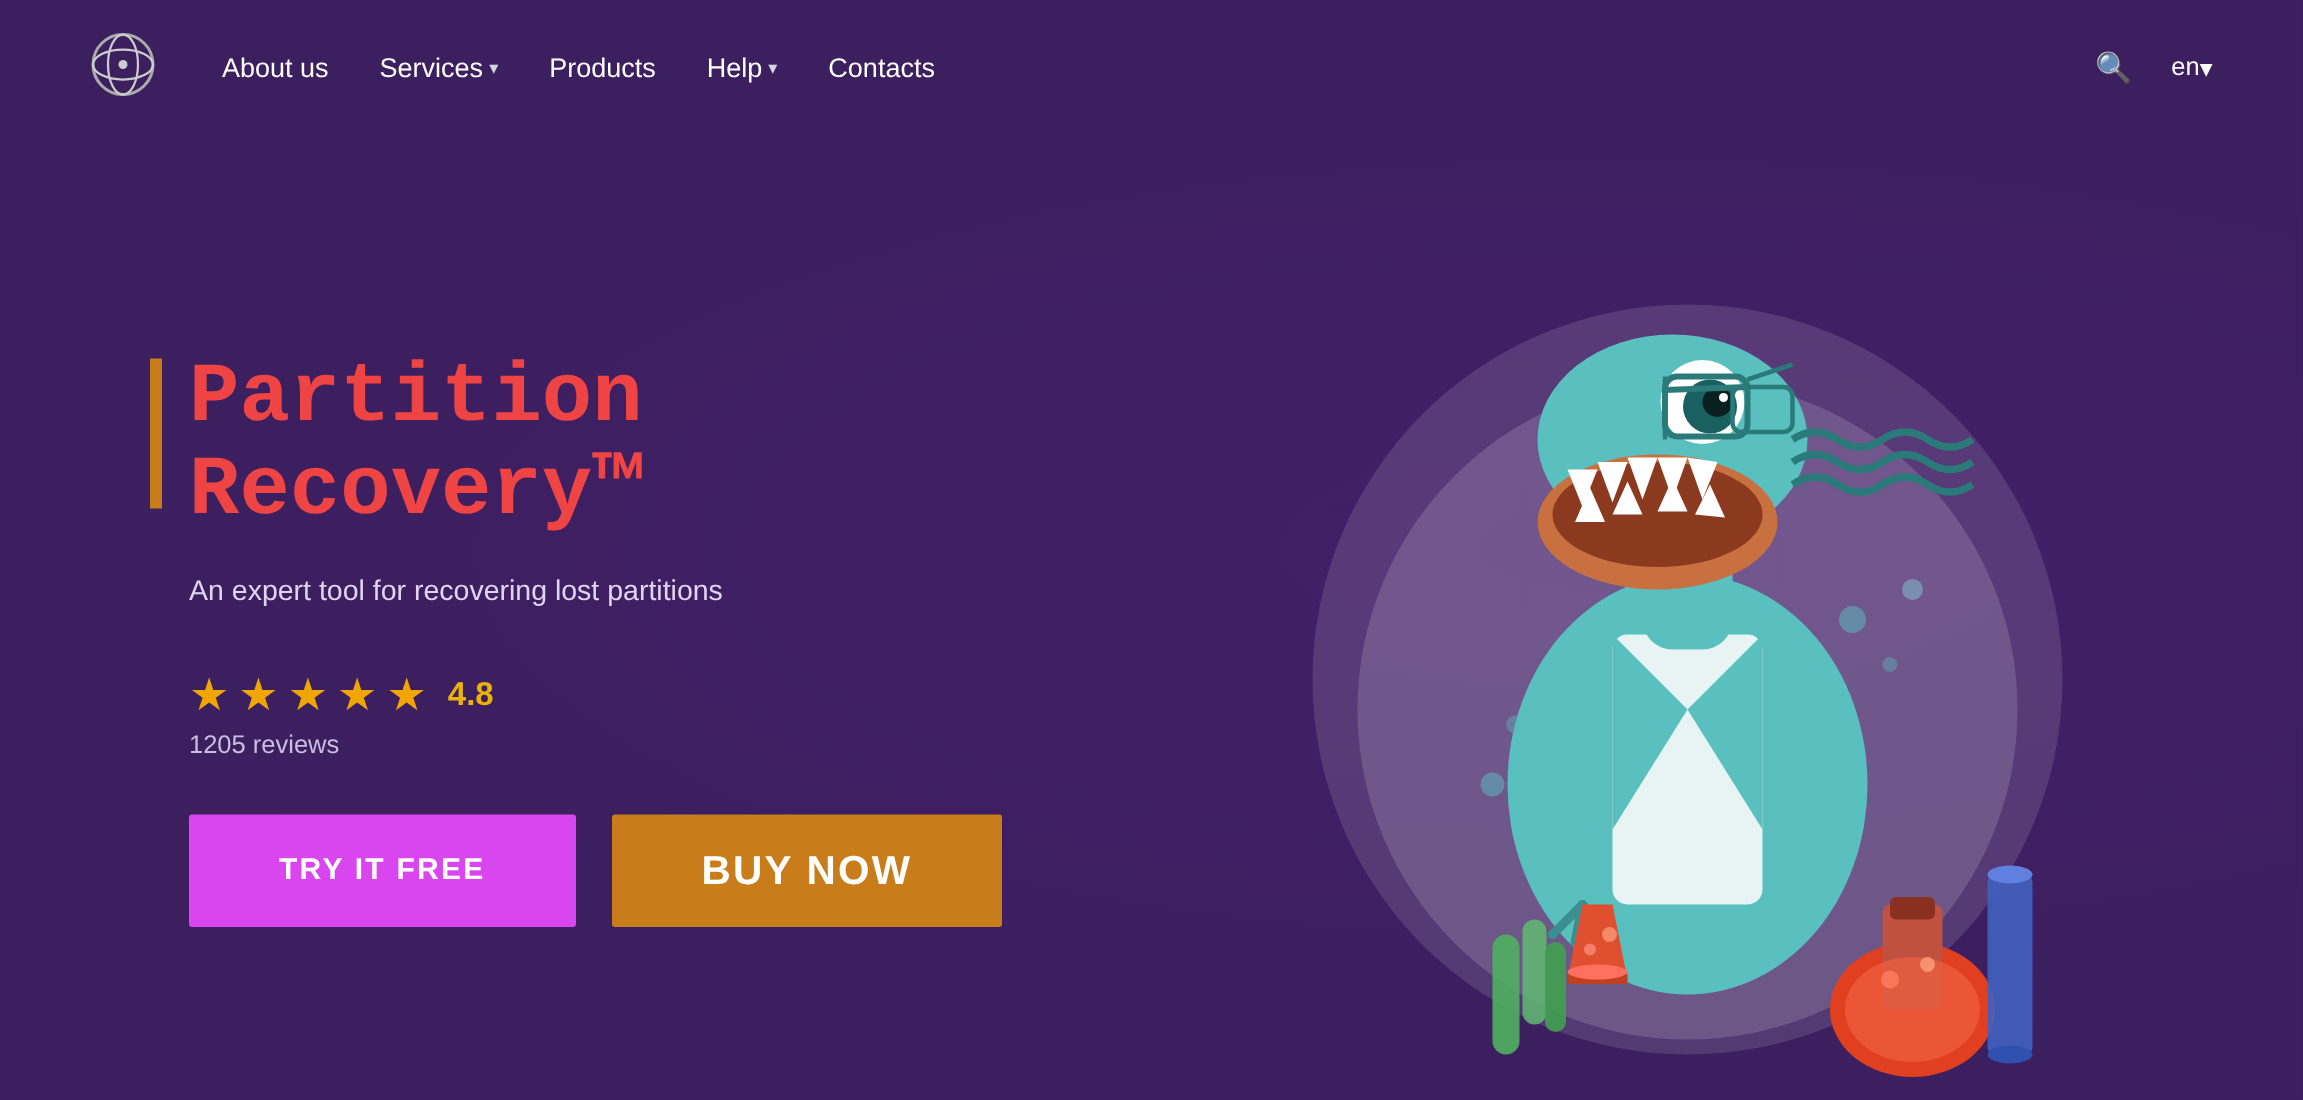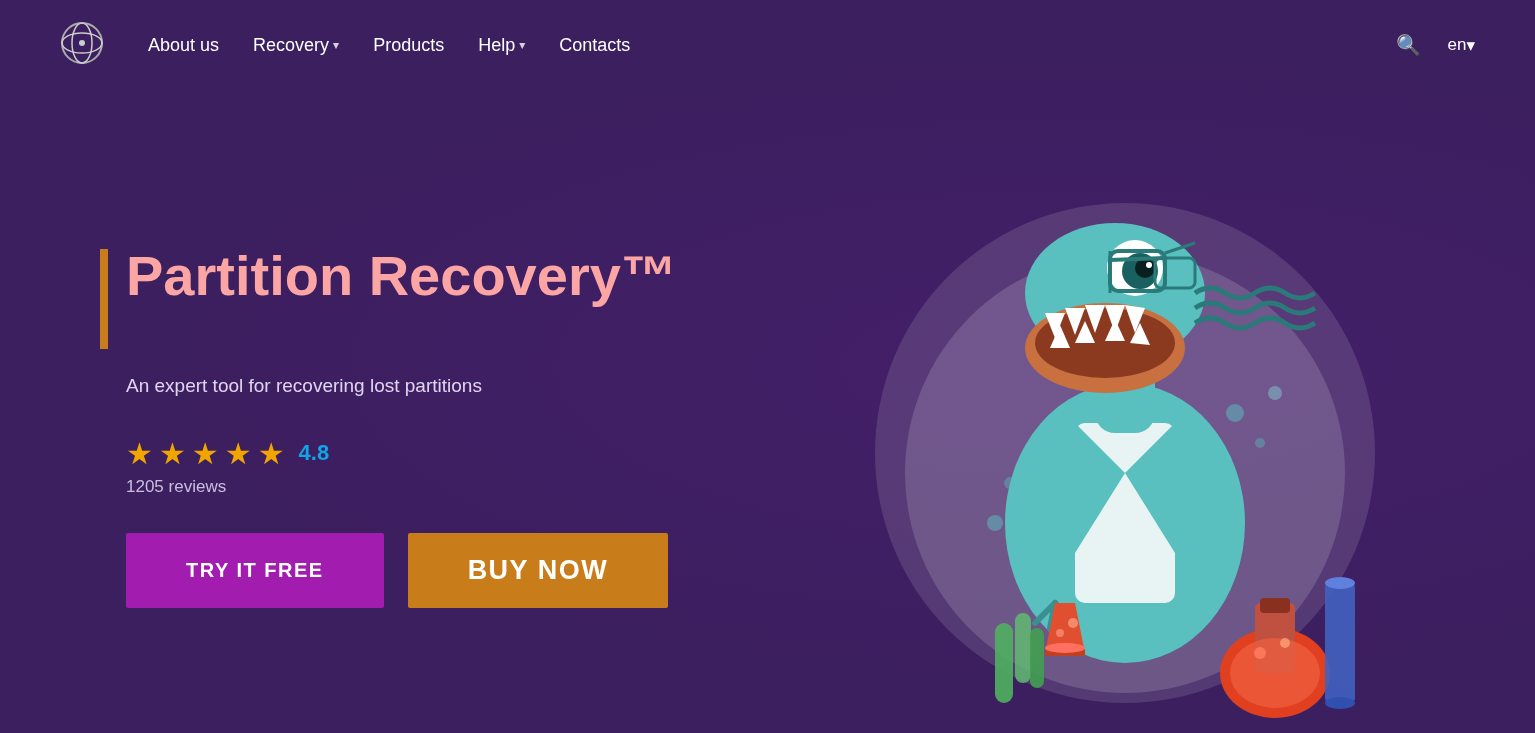--- a/index.html
+++ b/index.html
@@ -102,24 +102,25 @@
     .title-bar {
       width: 8px;
       height: 100px;
       background-color: #c87d1a;
       margin-right: 18px;
       flex-shrink: 0;
       margin-top: 4px;
     }
 
     .hero-title {
-      color: #fca5a5;
+      color: #ef4444;
       font-size: 56px;
       font-weight: 800;
       line-height: 1.1;
+      font-family: Liberation Mono, monospace;
     }
 
     .hero-subtitle {
       color: #e0d5f0;
       font-size: 19px;
       font-weight: 400;
       line-height: 1.4;
       margin-bottom: 36px;
       margin-left: 26px;
       max-width: 460px;
@@ -142,40 +143,40 @@
       color: #f0a500;
       font-size: 30px;
     }
 
     .star-half {
       color: #f0a500;
       font-size: 30px;
     }
 
     .rating-number {
-      color: #0ea5e9;
+      color: #eab308;
       font-size: 22px;
       font-weight: 600;
       margin-left: 8px;
     }
 
     .reviews-count {
       color: #c8bfe0;
       font-size: 17px;
     }
 
     
     .buttons-row {
       display: flex;
       gap: 24px;
       margin-left: 26px;
     }
 
     .btn-try {
-      background-color: #a21caf;
+      background-color: #d946ef;
       color: #ffffff;
       border: none;
       padding: 18px 60px;
       font-size: 20px;
       font-weight: 700;
       letter-spacing: 1.5px;
       cursor: pointer;
       text-transform: uppercase;
       border-radius: 2px;
     }
@@ -245,21 +246,21 @@
   </div>
 
   <ul class="nav-links">
     <li>
       <a href="#">
         <span>About us</span>
       </a>
     </li>
     <li>
       <a href="#">
-        <span>Recovery</span>
+        <span>Services</span>
         <span class="chevron">▾</span>
       </a>
     </li>
     <li>
       <a href="#">
         <span>Products</span>
       </a>
     </li>
     <li>
       <a href="#">

